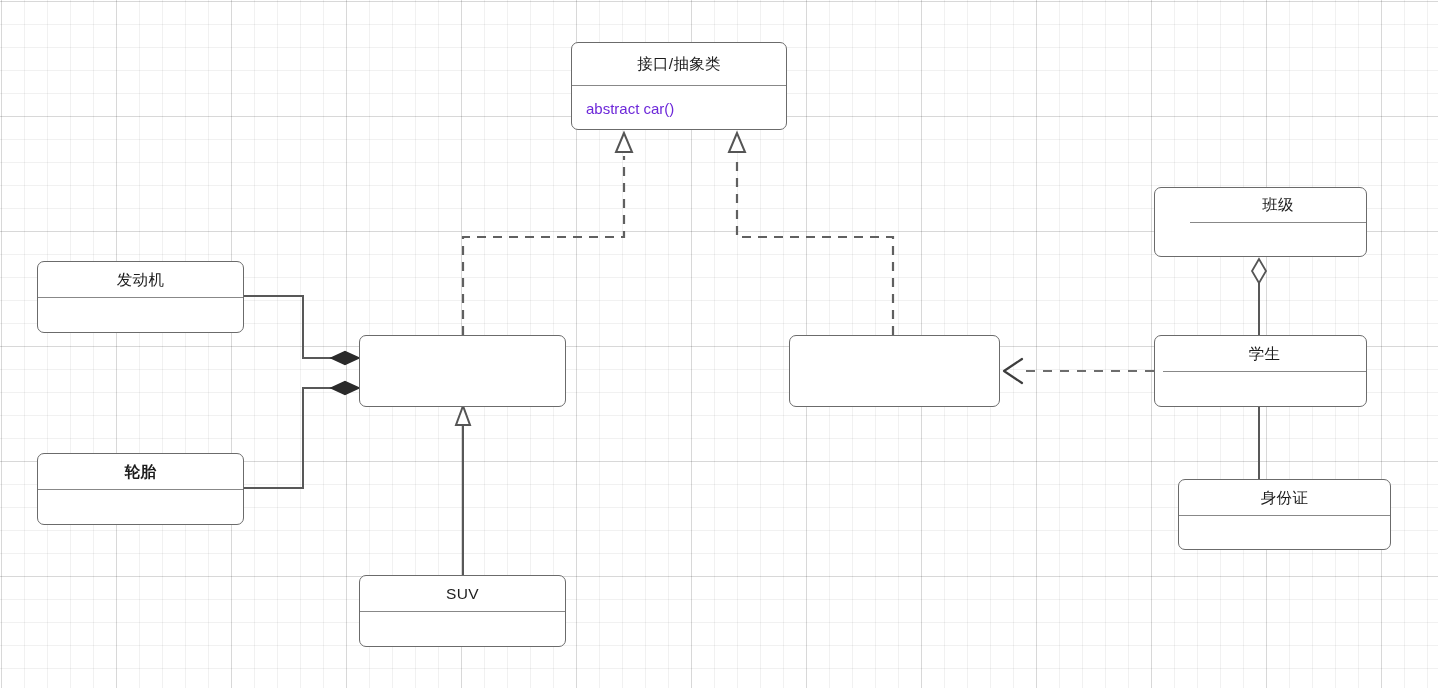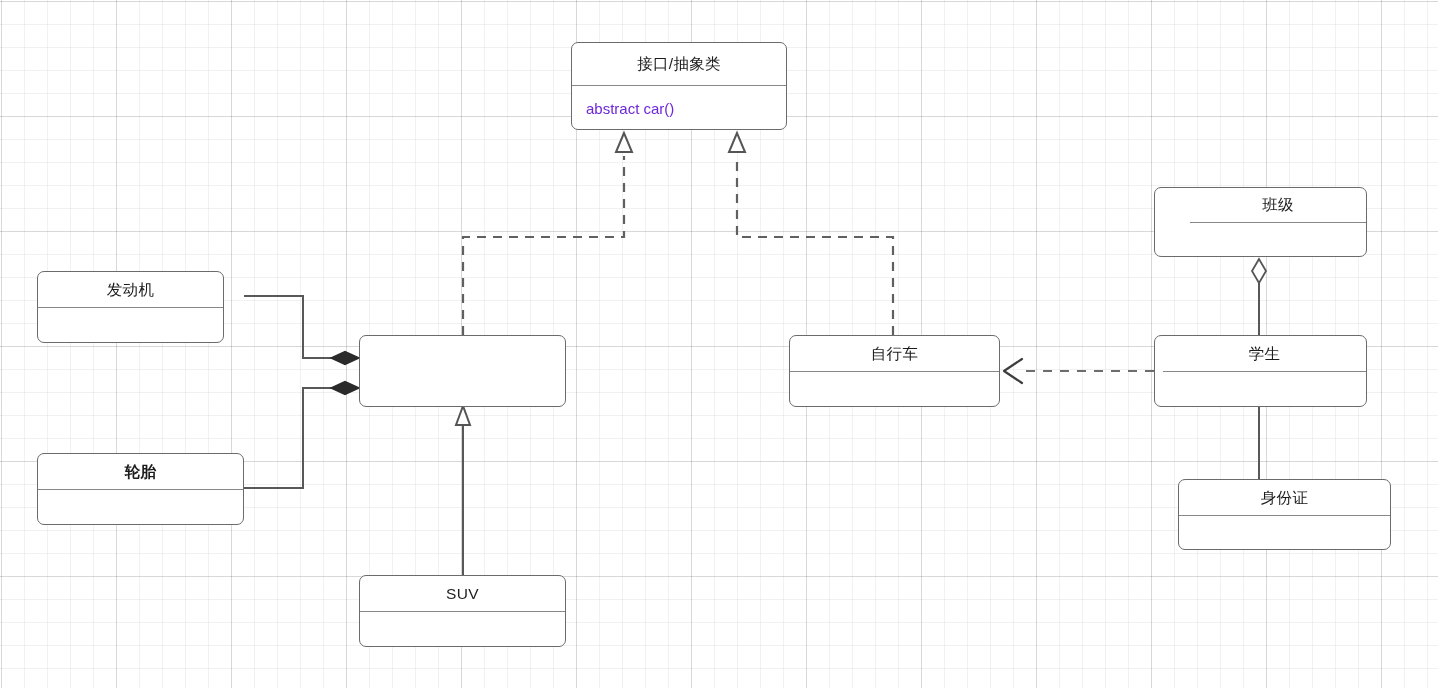--- a/index.html
+++ b/index.html
@@ -117,36 +117,35 @@
     <g>
       <path d="M1259,407 L1259,479" fill="none" stroke="#585858" stroke-width="2"></path>
     </g>
   </svg>
 
   <div class="uml-box" style="left:571px; top:42px; width:216px; height:88px;">
     <div class="uml-head" style="height:43px;">接口/抽象类</div>
     <div class="uml-body left" style="height:45px;">abstract car()</div>
   </div>
 
-  <div class="uml-box" style="left:37px; top:271px; width:187px; height:72px;text-align:right;">
+  <div class="uml-box" style="left:37px; top:261px; width:207px; height:72px;text-align:right;">
     <div class="uml-head" style="height:36px;">发动机</div>
     <div class="uml-body empty" style="height:36px;"></div>
   </div>
 
   <div class="uml-box" style="left:37px; top:453px; width:207px; height:72px;font-weight:bold;">
     <div class="uml-head" style="height:36px;">轮胎</div>
     <div class="uml-body empty" style="height:36px;"></div>
   </div>
 
   <div class="uml-box" style="left:359px; top:335px; width:207px; height:72px;">
     <div class="uml-body empty" style="height:36px;"></div>
   </div>
 
   <div class="uml-box" style="left:789px; top:335px; width:211px; height:72px;">
-    <div class="uml-head" style="height:36px;">自行车</div>
     <div class="uml-body empty" style="height:36px;"></div>
   </div>
 
   <div class="uml-box" style="left:359px; top:575px; width:207px; height:72px;">
     <div class="uml-head" style="height:36px;">SUV</div>
     <div class="uml-body empty" style="height:36px;"></div>
   </div>
 
   <div class="uml-box" style="left:1154px; top:187px; width:213px; height:70px;padding-left:35px;">
     <div class="uml-head" style="height:35px;">班级</div>

